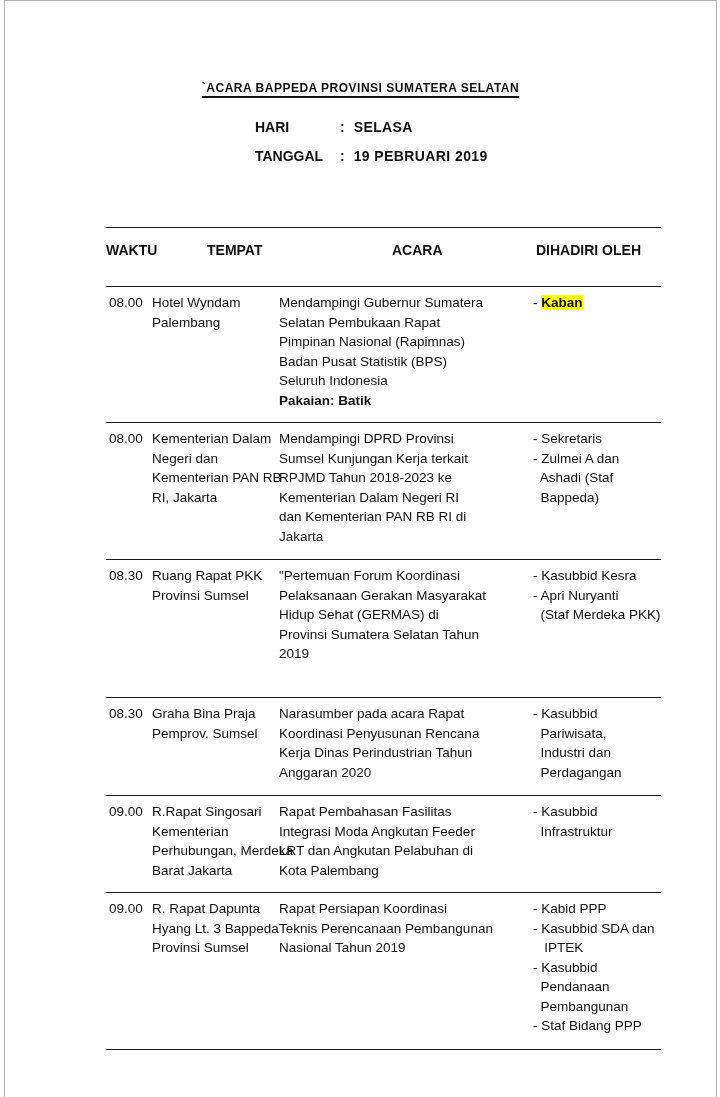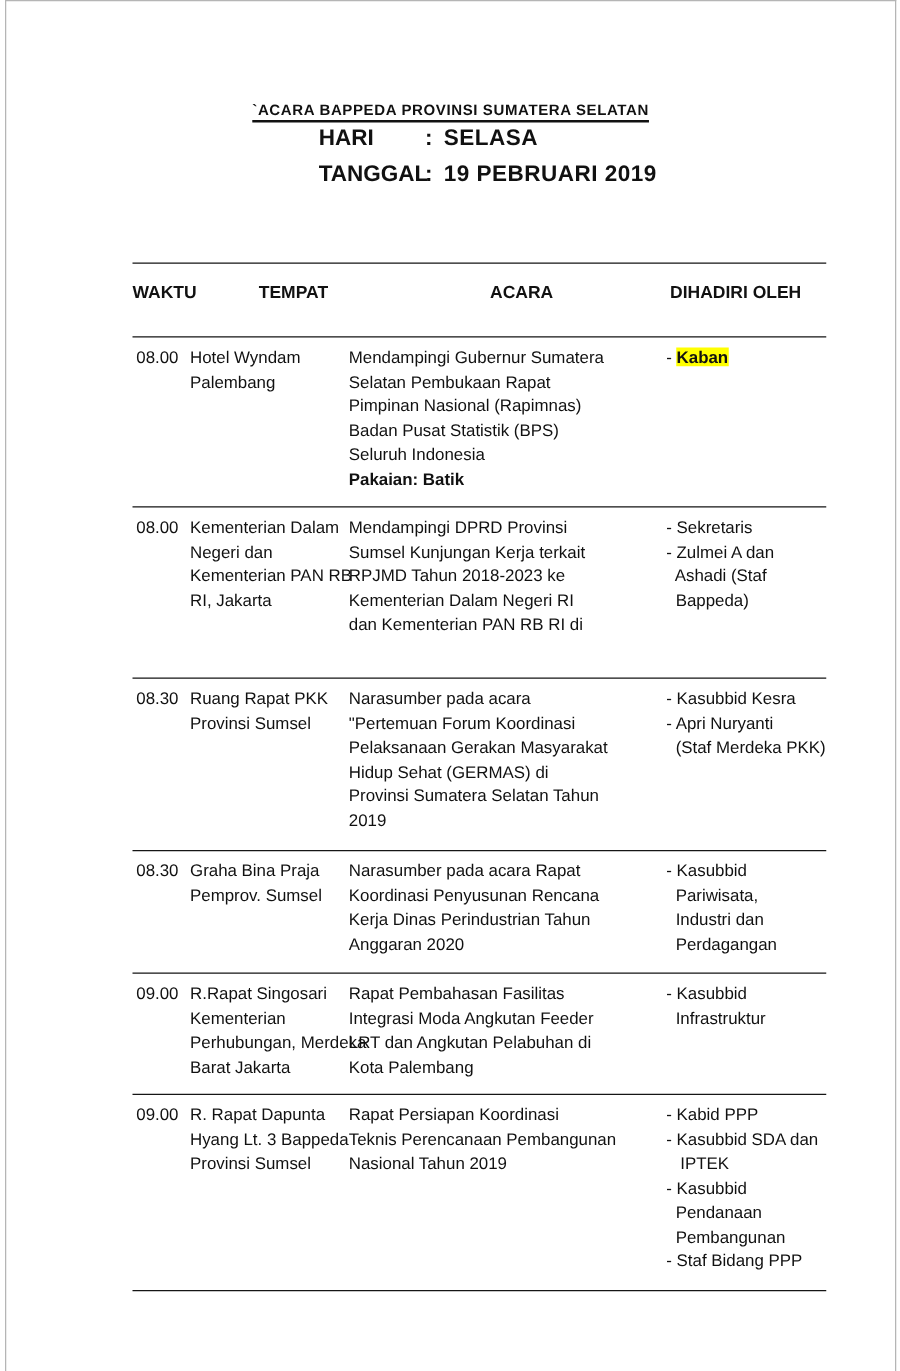--- a/index.html
+++ b/index.html
@@ -12,21 +12,21 @@
     position:absolute;left:4px;top:0;right:3px;bottom:0;
     border:1px solid #b5b5b5;border-bottom:none;background:#fff;
     box-sizing:border-box;
   }
   .title{
     padding-top:77px;height:20px;line-height:20px;text-align:center;
     font-weight:bold;font-size:12px;letter-spacing:0.5px;
     text-decoration:underline;text-underline-offset:4px;
     text-decoration-thickness:1.5px;
   }
-  .meta{padding-top:5px;padding-left:250px;padding-bottom:1px;font-weight:bold;font-size:18px;}
+  .meta{padding-top:22px;padding-left:250px;padding-bottom:1px;font-weight:bold;font-size:14px;}
   .meta-line{display:flex;line-height:15px;margin-bottom:14px;}
   .meta-label{width:85px;flex:0 0 85px;}
   .meta-sep{flex:0 0 auto;}
   .meta-value{margin-left:9px;letter-spacing:0.4px;}
   .table{margin-top:48px;margin-left:101px;width:555px;}
   .thead{
     position:relative;height:58px;
     border-top:1.6px solid #151515;border-bottom:1.6px solid #151515;
   }
   .thead .hcell{position:absolute;top:14px;font-weight:bold;font-size:14px;white-space:pre;}
@@ -103,38 +103,38 @@
             <div class="line"><span>Negeri dan</span></div>
             <div class="line"><span>Kementerian PAN RB</span></div>
             <div class="line"><span>RI, Jakarta</span></div>
           </div>
           <div class="cell c2">
             <div class="line"><span>Mendampingi DPRD Provinsi</span></div>
             <div class="line"><span>Sumsel Kunjungan Kerja terkait</span></div>
             <div class="line"><span>RPJMD Tahun 2018-2023 ke</span></div>
             <div class="line"><span>Kementerian Dalam Negeri RI</span></div>
             <div class="line"><span>dan Kementerian PAN RB RI di</span></div>
+            <div class="line"><span>Jakarta</span></div>
           </div>
           <div class="cell c3">
             <div class="line"><span>- Sekretaris</span></div>
             <div class="line"><span>- Zulmei A dan</span></div>
             <div class="line"><span>  Ashadi (Staf</span></div>
             <div class="line"><span>  Bappeda)</span></div>
           </div>
         </div>
         <div class="trow" style="min-height: 138px;">
           <div class="cell c0">
             <div class="line"><span>08.30</span></div>
           </div>
           <div class="cell c1">
             <div class="line"><span>Ruang Rapat PKK</span></div>
             <div class="line"><span>Provinsi Sumsel</span></div>
           </div>
           <div class="cell c2">
-            <div class="line"><span>Narasumber pada acara</span></div>
             <div class="line"><span>"Pertemuan Forum Koordinasi</span></div>
             <div class="line"><span>Pelaksanaan Gerakan Masyarakat</span></div>
             <div class="line"><span>Hidup Sehat (GERMAS) di</span></div>
             <div class="line"><span>Provinsi Sumatera Selatan Tahun</span></div>
             <div class="line"><span>2019</span></div>
           </div>
           <div class="cell c3">
             <div class="line"><span>- Kasubbid Kesra</span></div>
             <div class="line"><span>- Apri Nuryanti</span></div>
             <div class="line"><span>  (Staf Merdeka PKK)</span></div>

